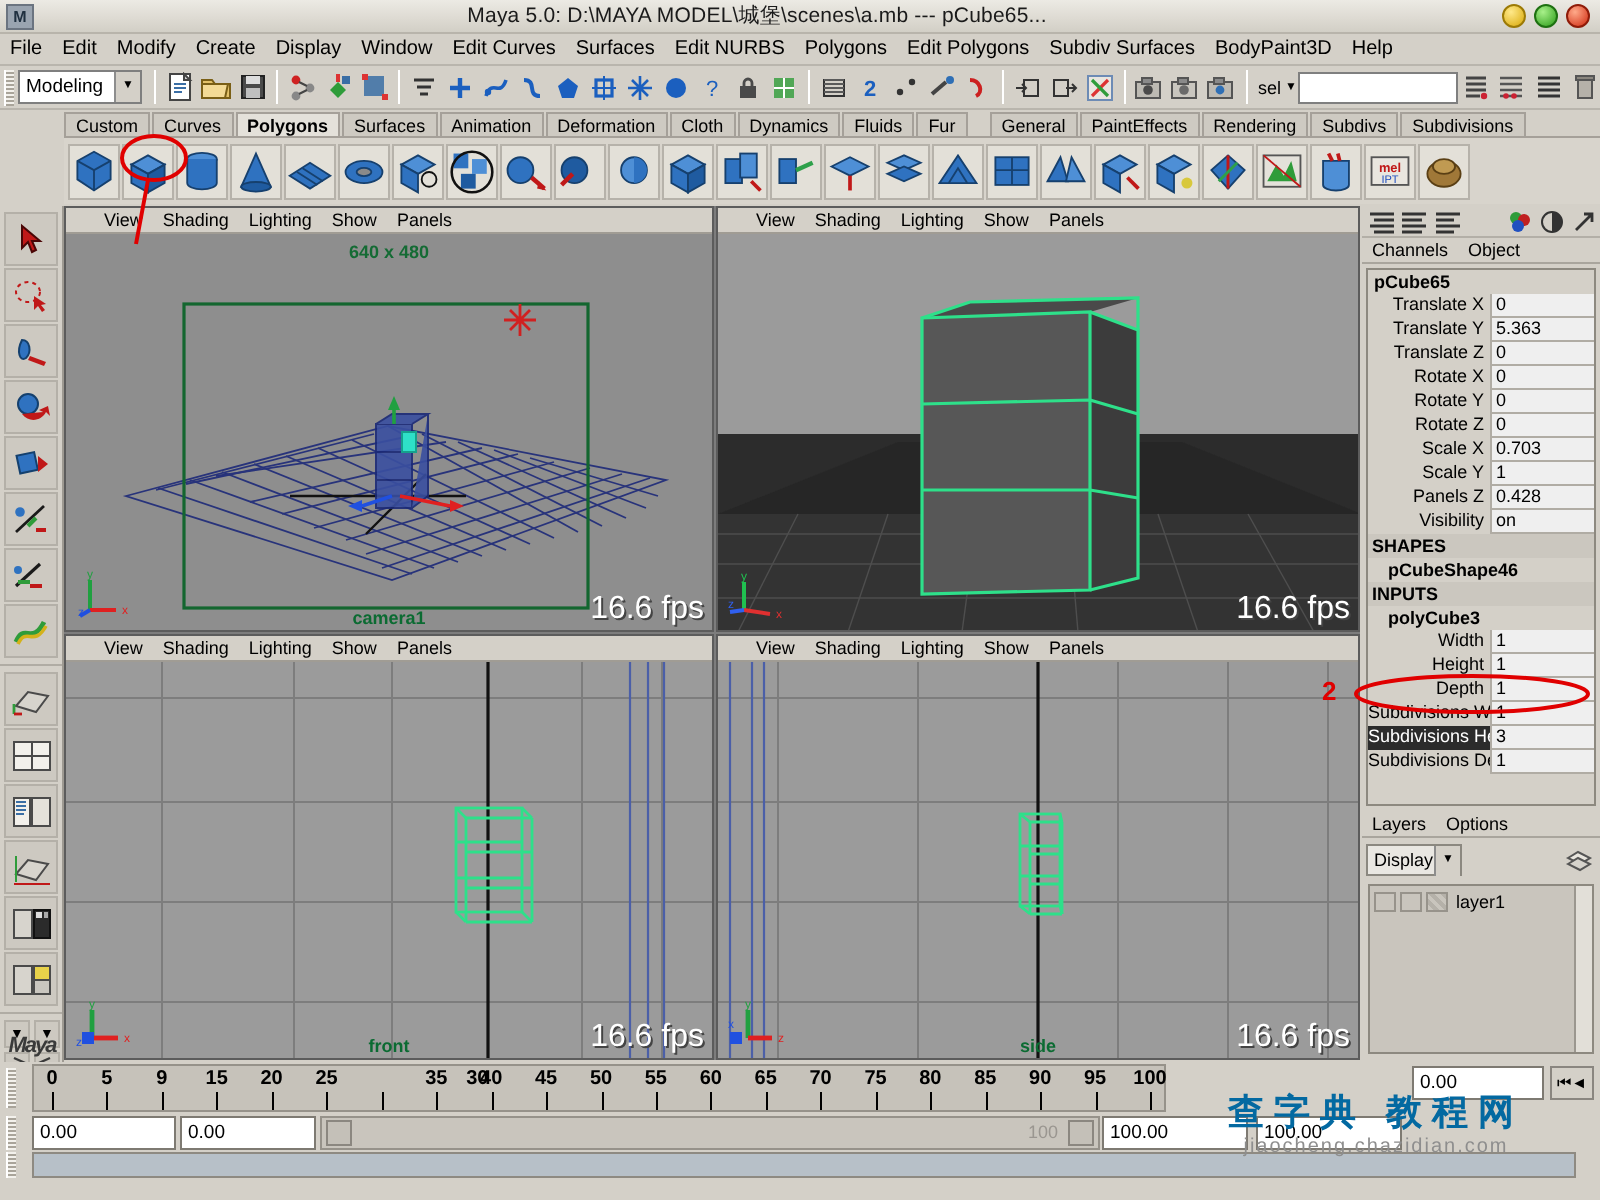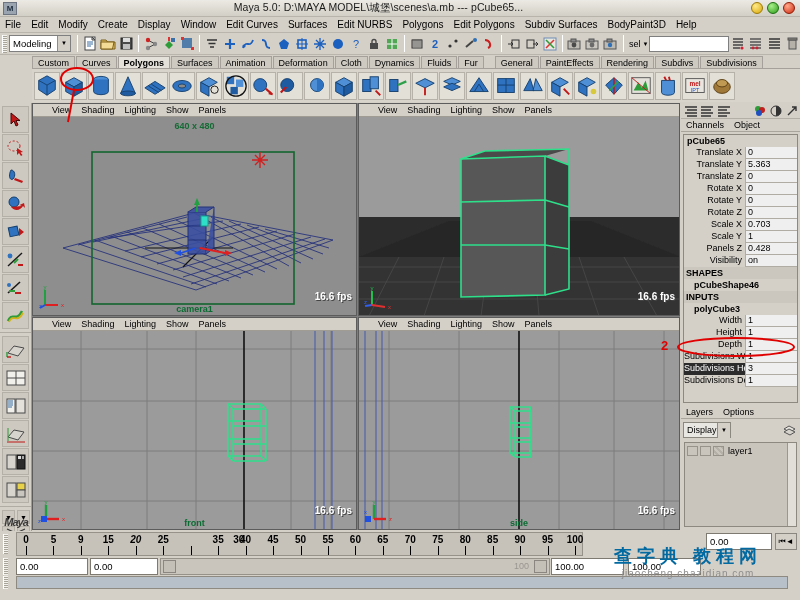--- a/index.html
+++ b/index.html
@@ -117,21 +117,21 @@
 
   
   .vp-area { position:absolute; left:32px; top:103px; width:648px; height:427px; background:#7d7d7d; }
   .viewport { position:absolute; background:#8a8a8a; border:1px solid #5c5c5c; overflow:hidden; }
   .vp-menubar {
     height:13px; background:#d4d0c8; display:flex; align-items:center;
     border-bottom:1px solid #a09c94; padding-left:14px;
   }
   .vp-menu { font-size:9px; padding:0 5px; line-height:12px; cursor:default; }
   .vp-canvas { position:absolute; left:0; right:0; top:13px; bottom:0; overflow:hidden; }
-  .fps { position:absolute; right:4px; bottom:13px; font-size:10px; font-weight:bold;
+  .fps { position:absolute; right:4px; bottom:1px; font-size:16px; font-weight:normal;
          color:#fff; text-shadow:1px 1px 0 #444; }
   .axis-gizmo { position:absolute; left:5px; bottom:6px; width:26px; height:26px; }
   .cam-label { position:absolute; left:50%; bottom:1px; transform:translateX(-50%);
                font-size:9px; font-weight:bold; color:#0b6b32; }
   .resgate-label { position:absolute; left:50%; top:4px; transform:translateX(-50%);
                font-size:9px; font-weight:bold; color:#146b34; }
 
   
   .cbox { position:absolute; left:681px; top:103px; width:119px; height:300px; background:#d4d0c8; }
   .cbox-toolrow { height:16px; display:flex; align-items:center; padding-left:2px;
@@ -1159,21 +1159,21 @@
     <div class="ts-track" id="ts-track">
         <div class="ts-tick" style="left: 9px;"></div>
         <div class="ts-lbl" style="left: 9px;">0</div>
         <div class="ts-tick" style="left: 36.45px;"></div>
         <div class="ts-lbl" style="left: 36.45px;">5</div>
         <div class="ts-tick" style="left: 63.9px;"></div>
         <div class="ts-lbl" style="left: 63.9px;">9</div>
         <div class="ts-tick" style="left: 91.35px;"></div>
         <div class="ts-lbl" style="left: 91.35px;">15</div>
         <div class="ts-tick" style="left: 118.8px;"></div>
-        <div class="ts-lbl" style="left: 118.8px; font-style: italic;">20</div>
+        <div class="ts-lbl" style="left: 118.8px;">20</div>
         <div class="ts-tick" style="left: 146.25px;"></div>
         <div class="ts-lbl" style="left: 146.25px;">25</div>
         <div class="ts-tick" style="left: 173.7px;"></div>
         <div class="ts-lbl" style="left: 173.7px; margin-left: 48px;">30</div>
         <div class="ts-tick" style="left: 201.15px;"></div>
         <div class="ts-lbl" style="left: 201.15px;">35</div>
         <div class="ts-tick" style="left: 228.6px;"></div>
         <div class="ts-lbl" style="left: 228.6px;">40</div>
         <div class="ts-tick" style="left: 256.05px;"></div>
         <div class="ts-lbl" style="left: 256.05px;">45</div>

